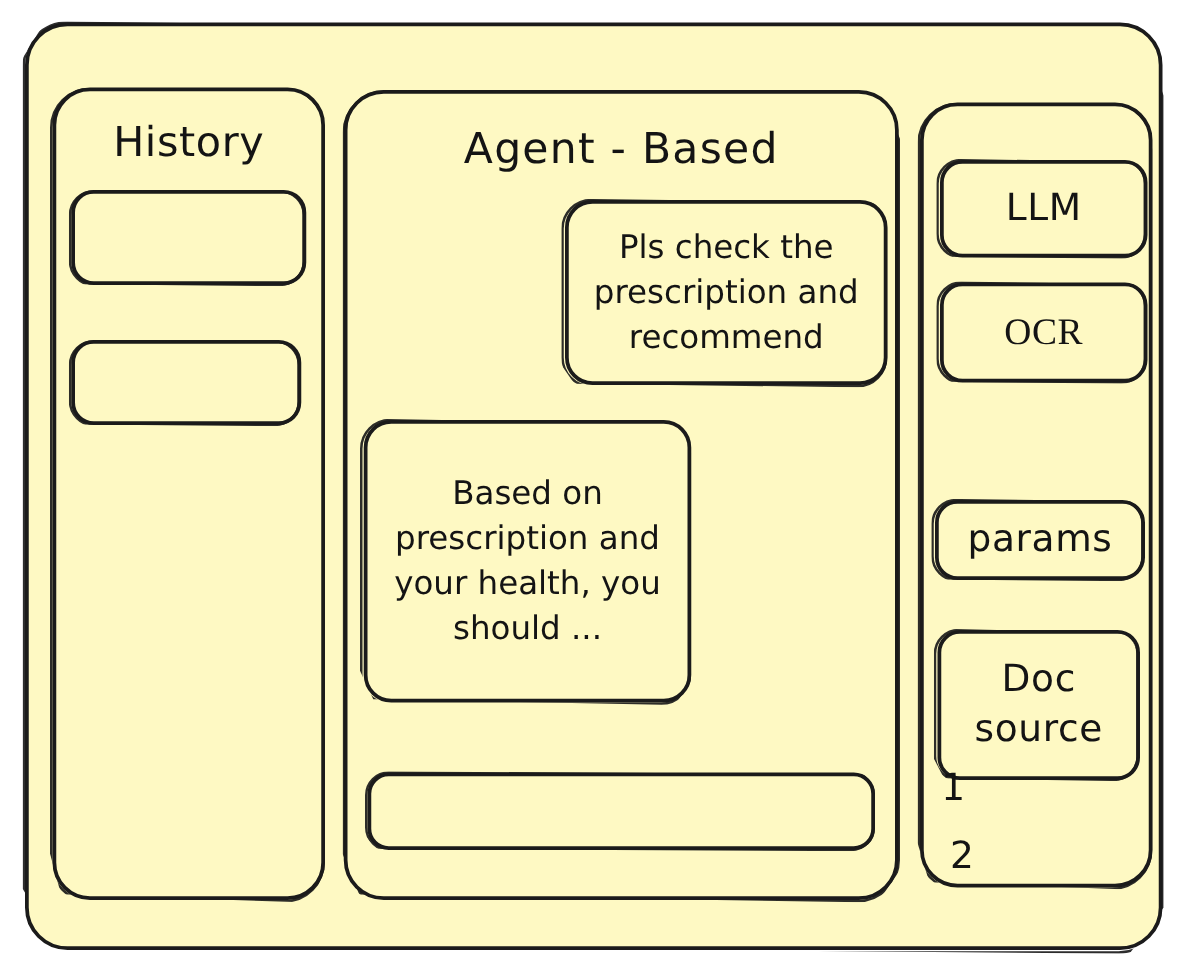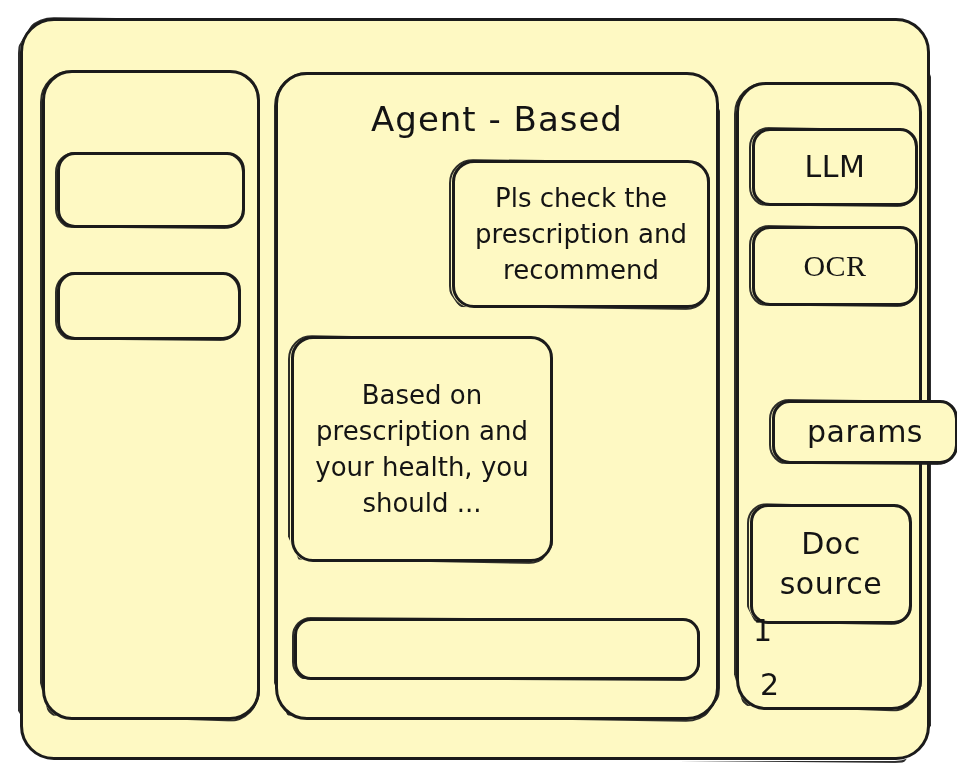--- a/index.html
+++ b/index.html
@@ -188,40 +188,41 @@
     border-width: 3px;
     letter-spacing: 0.5px;
   }
   .tool-btn::after {
     left: -6px; top: -4px; right: -2px; bottom: -4px;
     border-radius: 20px;
     clip-path: polygon(0% 9%, 5% 0%, 95% 3%, 100% 16%, 100% 90%, 94% 100%, 5% 98%, 0% 85%);
   }
   #tool-llm     { left: 752px; top: 128px; width: 166px; height: 78px; }
   #tool-ocr     { left: 752px; top: 226px; width: 166px; height: 80px; font-family: Liberation Serif, serif; }
-  #tool-params  { left: 748px; top: 400px; width: 186px; height: 64px; margin-left: 24px; }
+  #tool-params  { left: 748px; top: 400px; width: 168px; height: 64px; }
   #tool-docsource { left: 750px; top: 504px; width: 162px; height: 120px; }
 
   .ref-marker {
     position: absolute;
     font-size: 30px;
     line-height: 34px;
     color: #141414;
   }
   #ref-1 { left: 753px; top: 614px; }
   #ref-2 { left: 760px; top: 668px; }
 </style>
 </head>
 <body>
 
 <div id="canvas">
 
   <div class="sk" id="window"></div>
 
   <div class="sk" id="history-panel"></div>
+  <div id="history-title">History</div>
 
   <div class="sk history-item" id="history-item-1">
     <span></span>
   </div>
 
   <div class="sk history-item" id="history-item-2">
     <span></span>
   </div>
 
   <div class="sk" id="agent-panel"></div>

